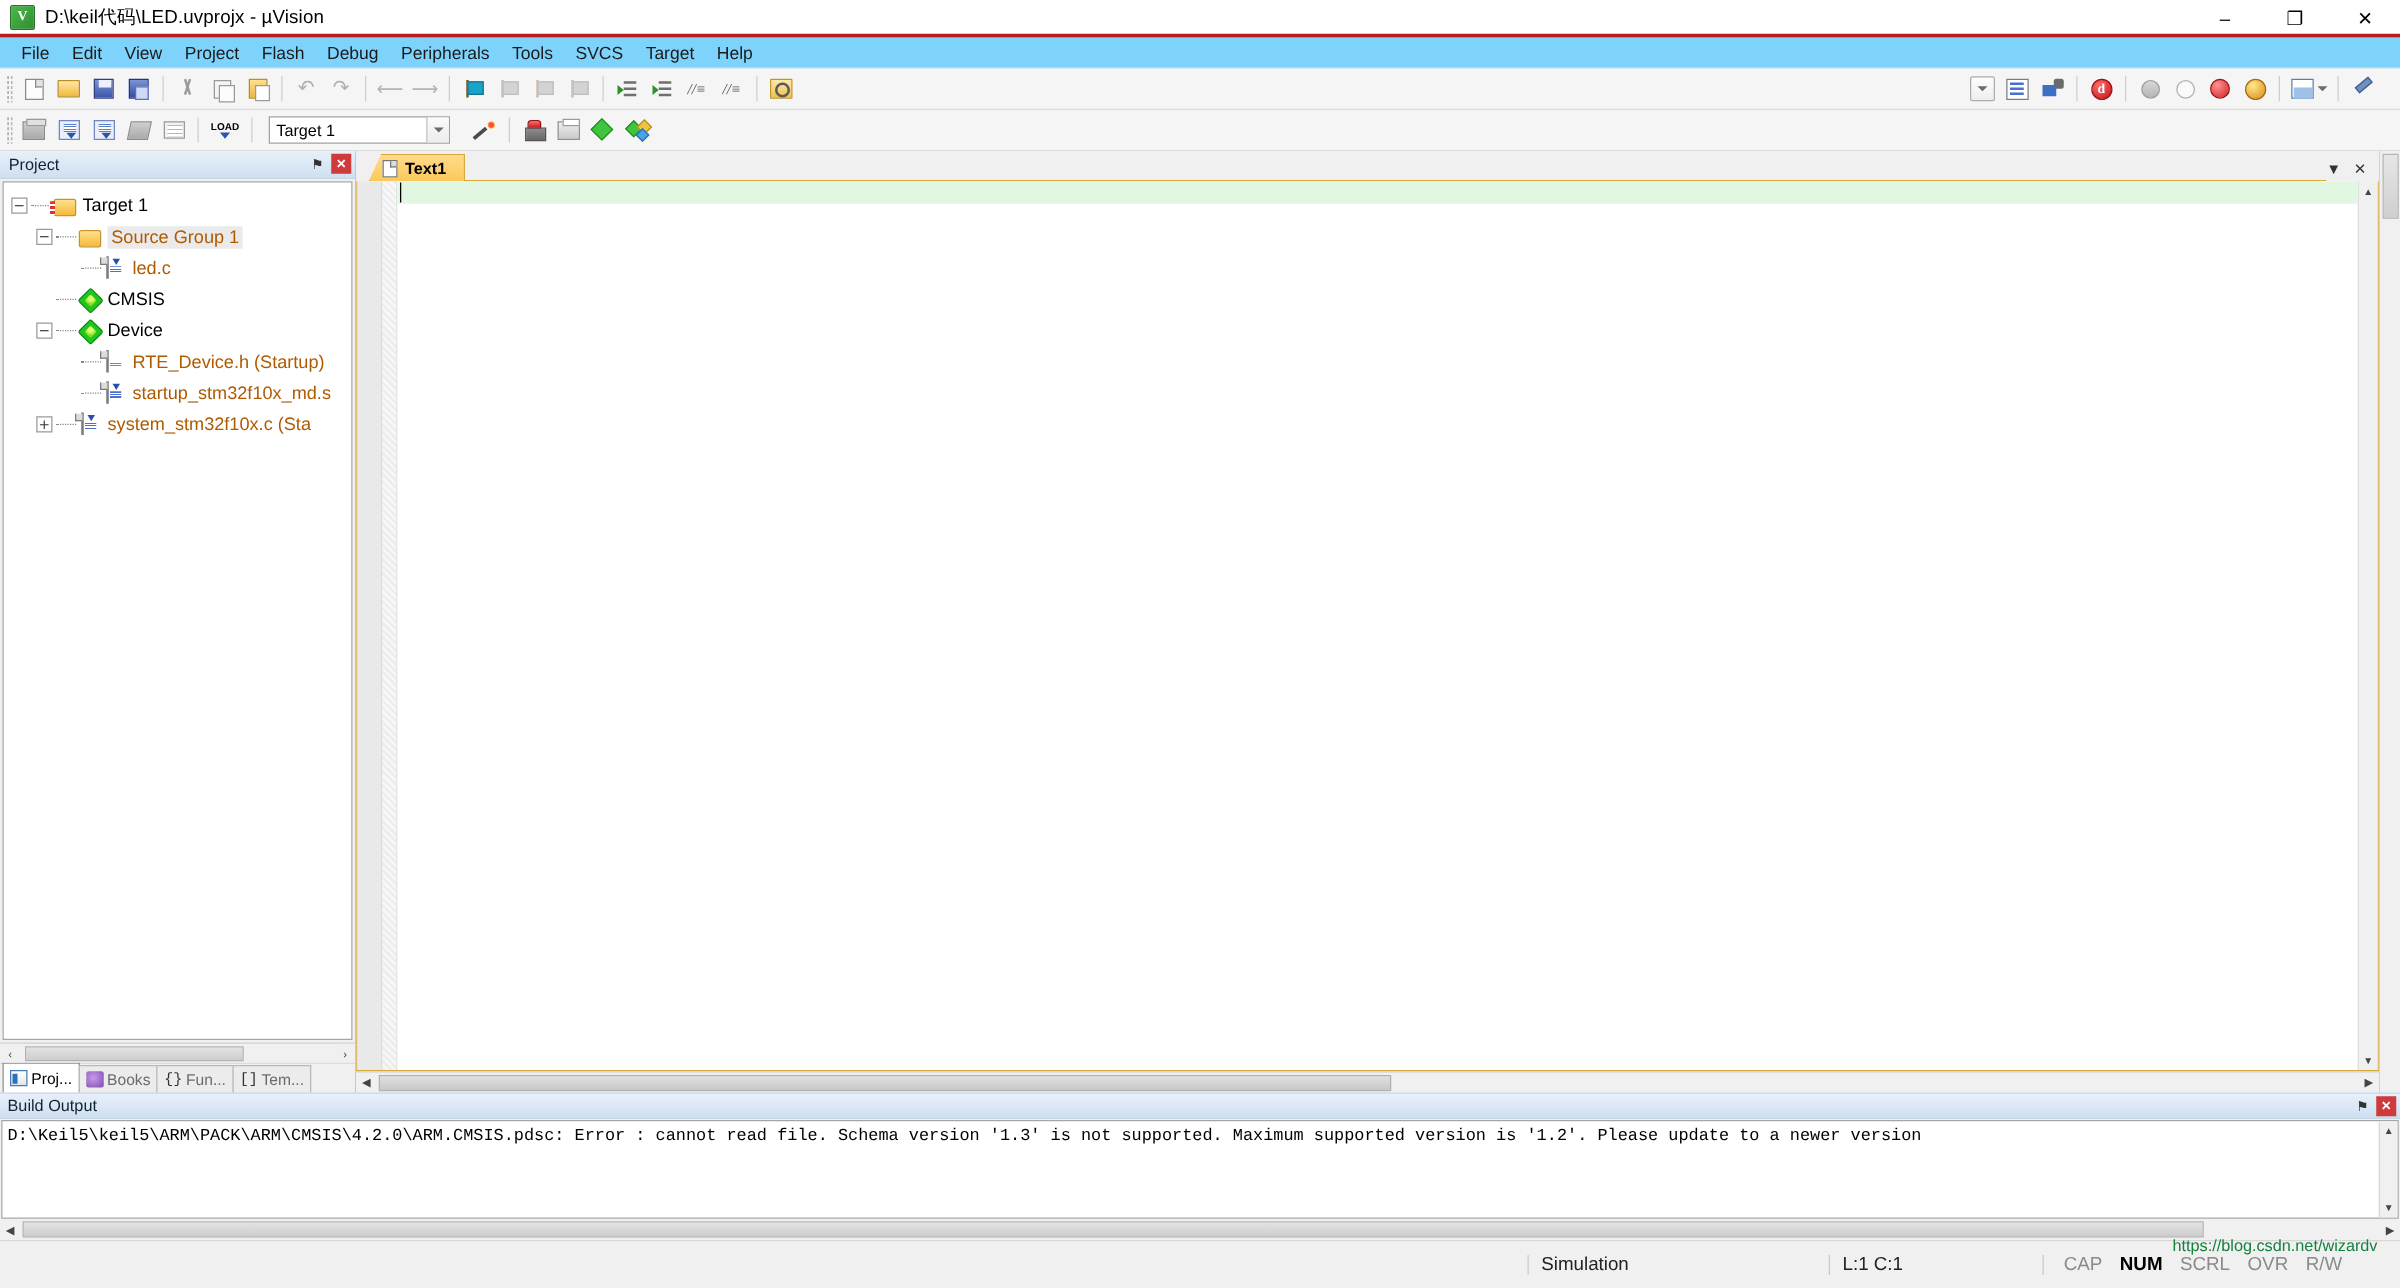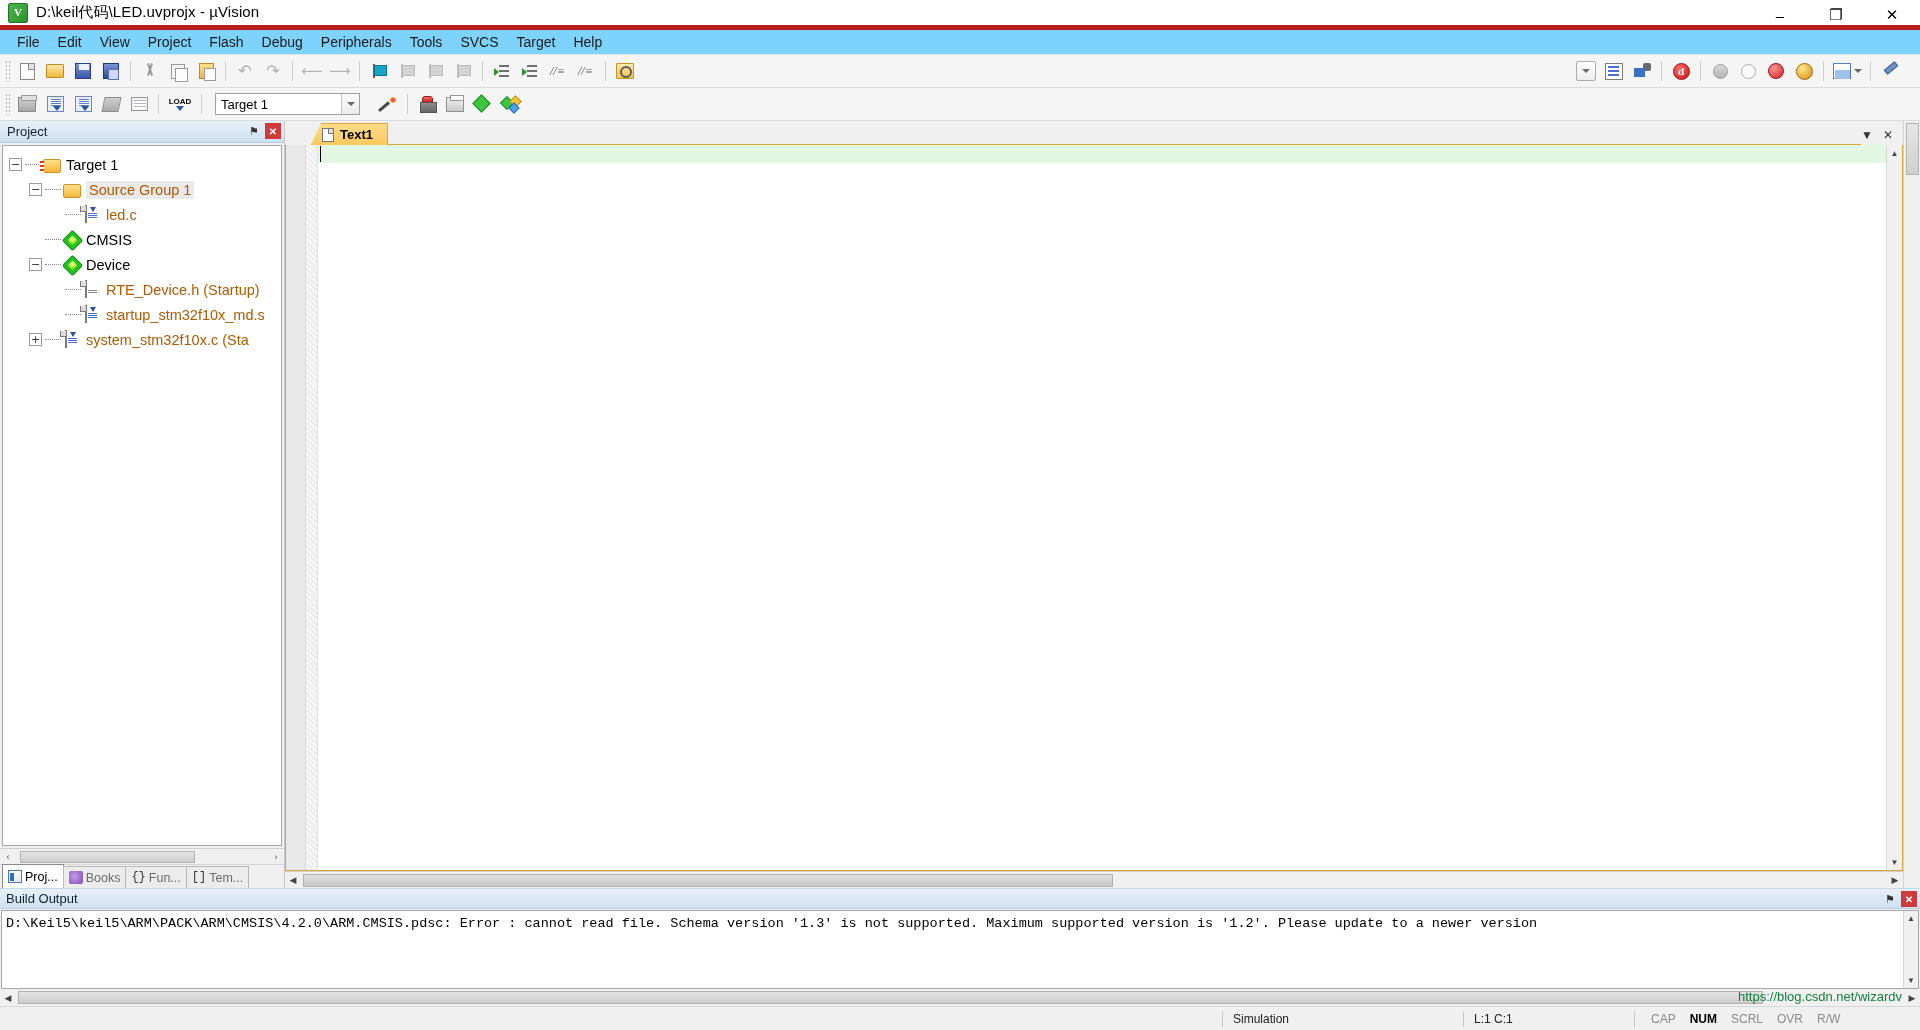--- a/index.html
+++ b/index.html
@@ -15,21 +15,21 @@
     display: flex; flex-direction: column;
     background: #f0f0f0;
     position: relative;
   }
 
   
   .titlebar {
     height: 30px; min-height: 30px;
     background: #ffffff;
     display: flex; align-items: center;
-    border-bottom: 5px solid #b91c1c;
+    border-bottom: 3px solid #b91c1c;
     position: relative;
   }
   .title-icon {
     width: 20px; height: 20px; margin-left: 8px; margin-right: 8px;
     background: linear-gradient(135deg,#49b849 0%, #2f8f2f 100%);
     border: 1px solid #2a6f2a; border-radius: 2px;
     position: relative;
     display: flex; align-items: center; justify-content: center;
   }
   .title-icon::after {
@@ -224,21 +224,21 @@
   .ico-books { background: radial-gradient(circle at 40% 40%, #c89bea, #7b4bb0); border-radius:2px; position:relative;}
   .ico-braces { font-size: 12px; color:#333; font-family:"Liberation Mono",monospace; line-height:13px;}
 
   
   .editor-area {
     flex: 1; display: flex; flex-direction: column; min-width: 0;
     background: #f0f0f0; position: relative;
   }
   .editor-tabbar {
     height: 24px; min-height: 24px; display: flex; align-items: flex-end;
-    background: #f0f0f0; position: relative; padding-left: 26px;
+    background: #f0f0f0; position: relative; padding-left: 10px;
   }
   .etab {
     height: 22px; display: flex; align-items: center; gap: 6px;
     padding: 0 14px 0 10px;
     background: linear-gradient(#ffdb8a,#fbc95b);
     border: 1px solid #d6a93a; border-bottom: none;
     font-size: 13px; font-weight: bold; color: #000;
     clip-path: polygon(10px 0, 100% 0, 100% 100%, 0 100%);
   }
   .etab-ico {
@@ -303,23 +303,23 @@
   .build-vscroll { width:15px; background:#f0f0f0; border-left:1px solid #d8d8d8; display:flex; flex-direction:column;}
   .bv-arrow{height:15px;display:flex;align-items:center;justify-content:center;font-size:8px;color:#444;}
   .bv-track{flex:1;}
   .build-hscroll { height:17px; background:#f0f0f0; display:flex; align-items:center;}
   .bh-track{flex:1;height:15px;position:relative;}
   .bh-thumb{position:absolute;left:2px;top:1px;height:13px;width:1745px;
             background:linear-gradient(#e3e3e3,#cdcdcd);border:1px solid #b3b3b3;}
 
   
   .statusbar {
-    height: 24px; min-height: 24px; background: #f0f0f0;
+    height: 38px; min-height: 24px; background: #f0f0f0;
     border-top: 1px solid #d7d7d7; display: flex; align-items: center;
-    font-size: 12px; color: #222;
+    font-size: 15px; color: #222;
   }
   .st-cell { height: 24px; display: flex; align-items: center; padding: 0 10px; }
   .st-div { width: 1px; height: 16px; background: #c9c9c9; }
   .st-ind { padding: 0 6px; color: #8a8a8a; }
   .st-ind.on { color: #000; font-weight: bold; }
 
   .watermark {
     position: absolute; right: 18px; bottom: 26px;
     font-size: 13px; color: #15803d; pointer-events: none; user-select: none;
     font-family: "Liberation Sans", sans-serif;

